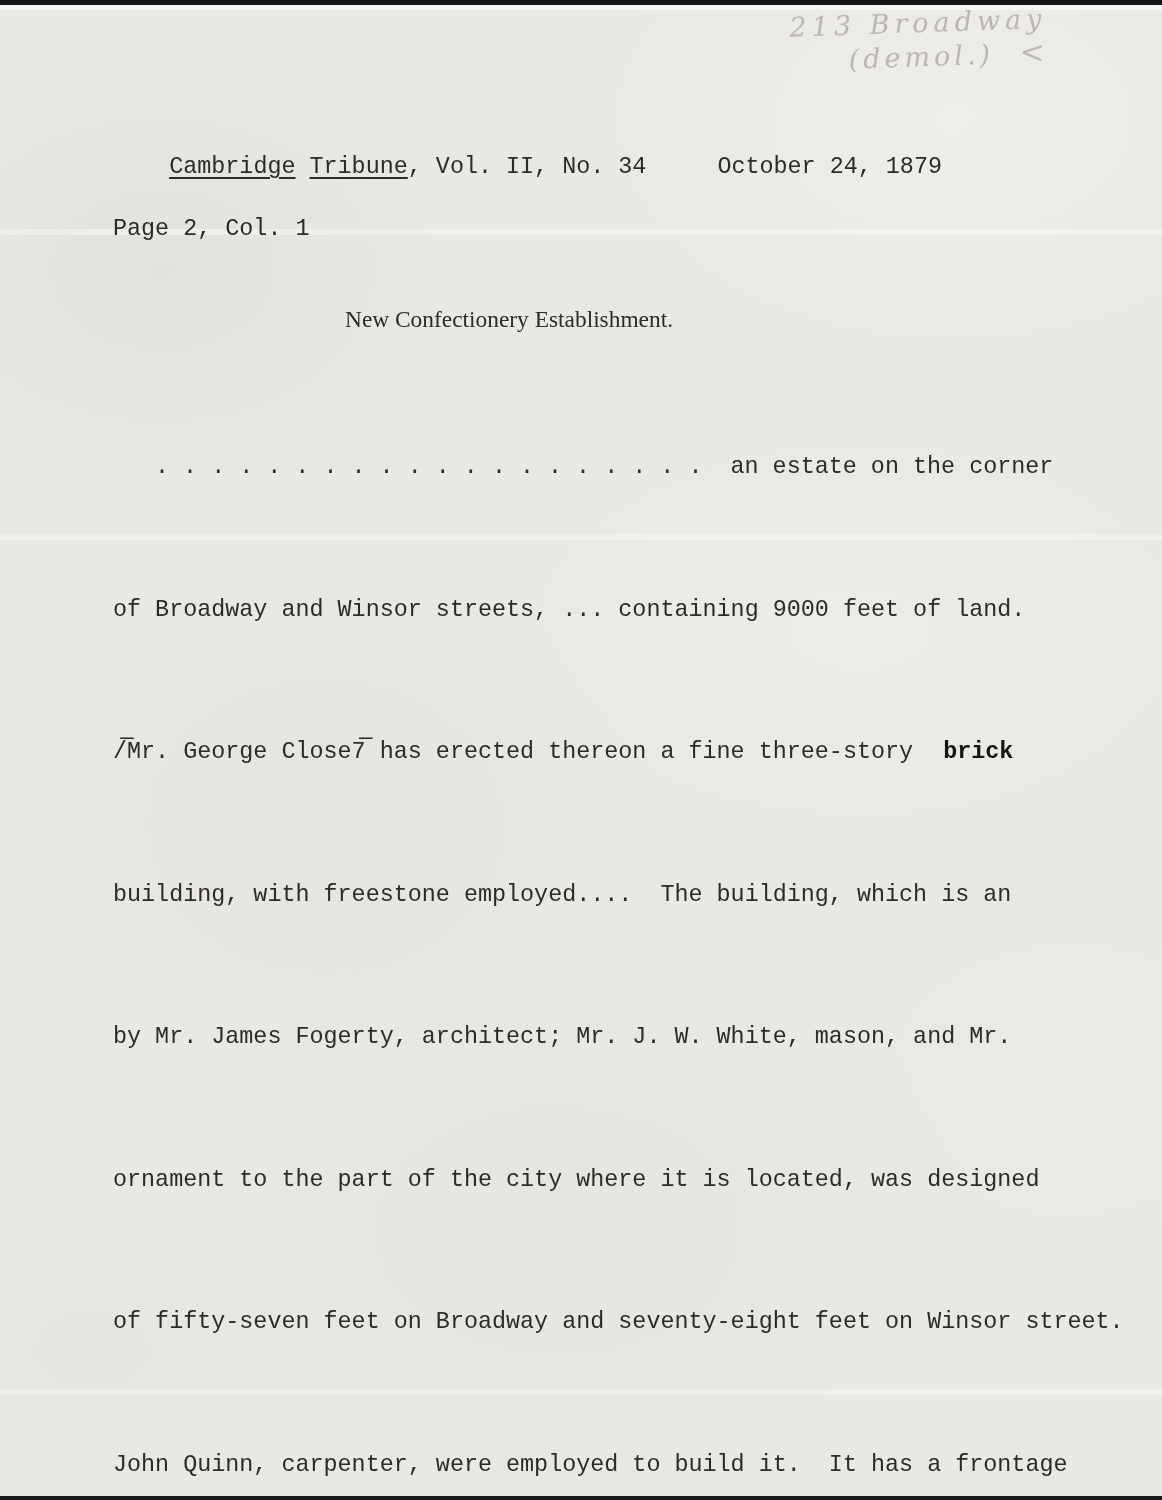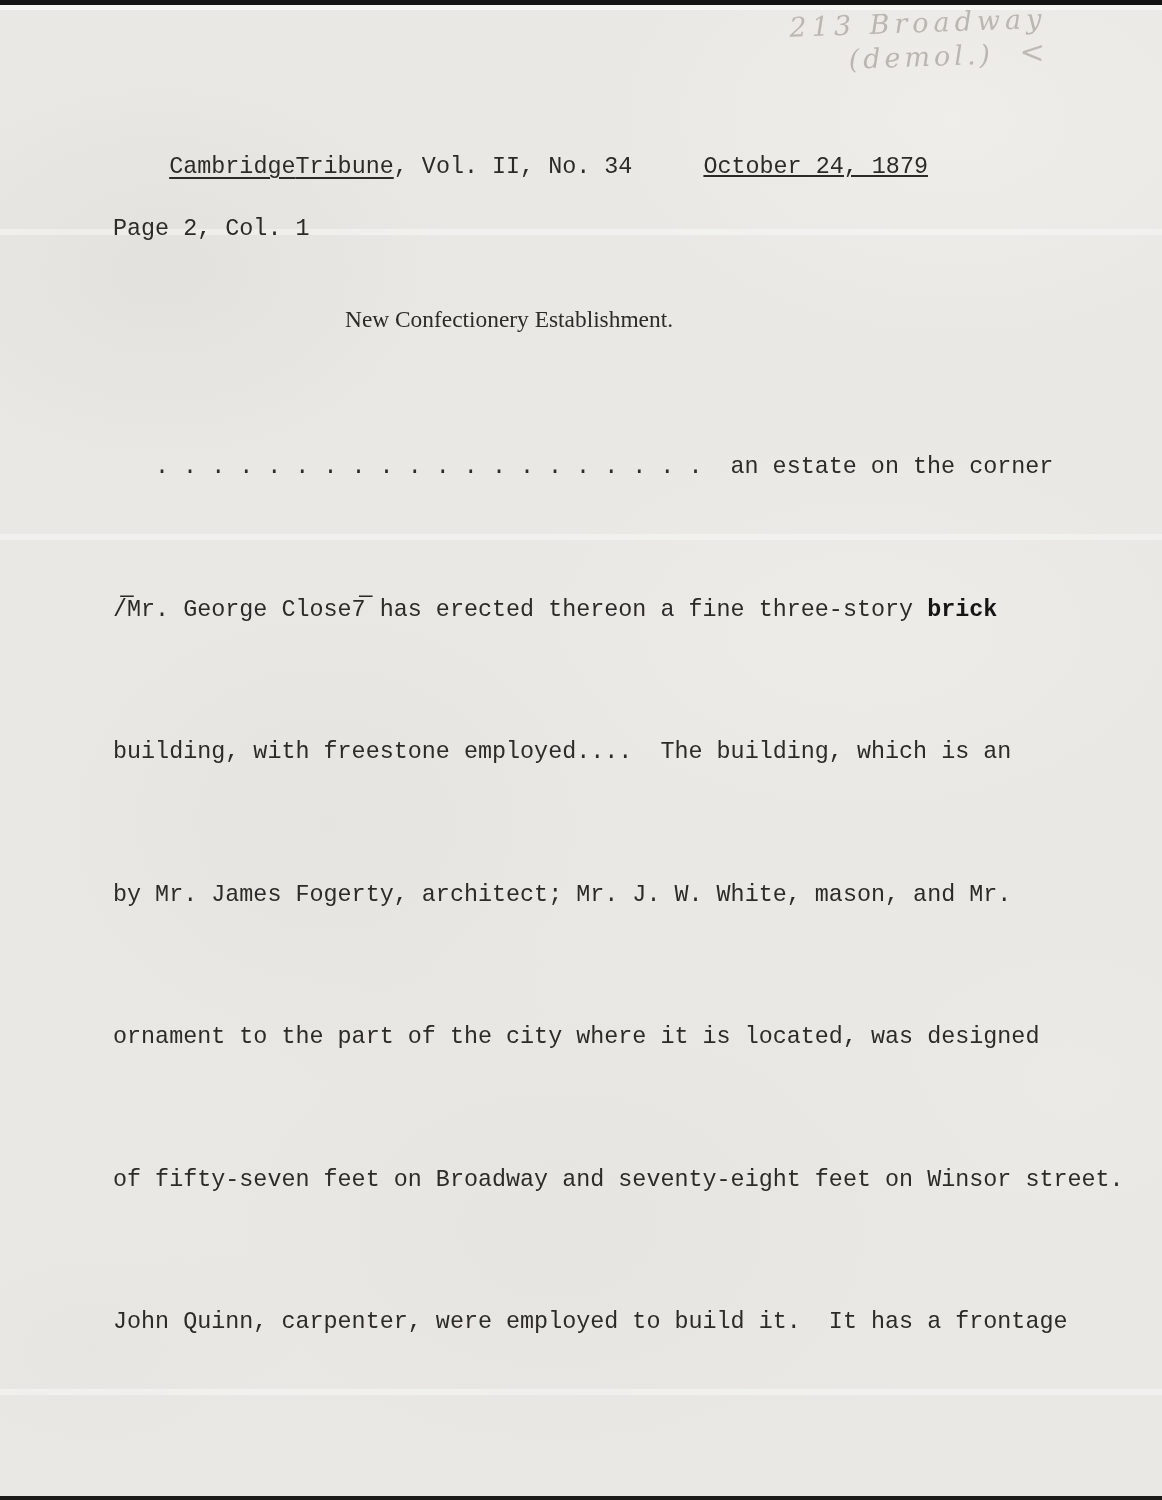--- a/index.html
+++ b/index.html
@@ -58,30 +58,30 @@
   }
   .annotation .caret {
     font-size: 30px; margin-left: 26px; opacity: .8;
     display: inline-block; transform: rotate(4deg);
   }
 
   
   .typed { font-size: 23.4px; white-space: pre; }
   .citation { position: absolute; top: 128px; left: 113px; }
   .citation .u { text-decoration: underline; text-underline-offset: 4px; }
-  .citation .w2 { }
-  .citation .date { margin-left: 71px; text-decoration: underline; }
+  .citation .w2 { margin-left: 14px; }
+  .citation .date { margin-left: 71px; }
   .page-ref { position: absolute; top: 216px; left: 113px; }
   .headline { position: absolute; top: 306px; left: 345px; font-family: Liberation Serif, serif; }
   .article-body {
     position: absolute; top: 349px; left: 113px; width: 1040px;
     line-height: 47.5px;
   }
   .indent { text-indent: 42px; }
-  .bold-word { font-weight: bold; color: #171513; }
+  .bold-word { font-weight: bold; color: #171513; margin-left: 16px; }
 </style>
 </head>
 <body>
 
 <div class="page">
 
   <div class="scan-edge-top"></div>
   <div class="scan-edge-top-glow"></div>
   <div class="scan-band band-1"></div>
   <div class="scan-band band-2"></div>
@@ -98,20 +98,21 @@
   <div class="citation typed">
     <span class="u">Cambridge</span><span class="u w2">Tribune</span><span>, Vol. II, No. 34</span><span class="date">October 24, 1879</span>
   </div>
 
   <div class="page-ref typed">Page 2, Col. 1</div>
 
   <div class="headline typed">New Confectionery Establishment.</div>
 
   <div class="article-body typed">
     <div class="indent">. . . . . . . . . . . . . . . . . . . .  an estate on the corner</div>
+    <div>of Broadway and Winsor streets, ... containing 9000 feet of land.</div>
     <div><span>/̅Mr. George Close7̅ has erected thereon a fine three-story </span><span class="bold-word">brick</span></div>
     <div>building, with freestone employed....  The building, which is an</div>
     <div>by Mr. James Fogerty, architect; Mr. J. W. White, mason, and Mr.</div>
     <div>ornament to the part of the city where it is located, was designed</div>
     <div>of fifty-seven feet on Broadway and seventy-eight feet on Winsor street.</div>
     <div>John Quinn, carpenter, were employed to build it.  It has a frontage</div>
     
   </div>
 
 </div>

